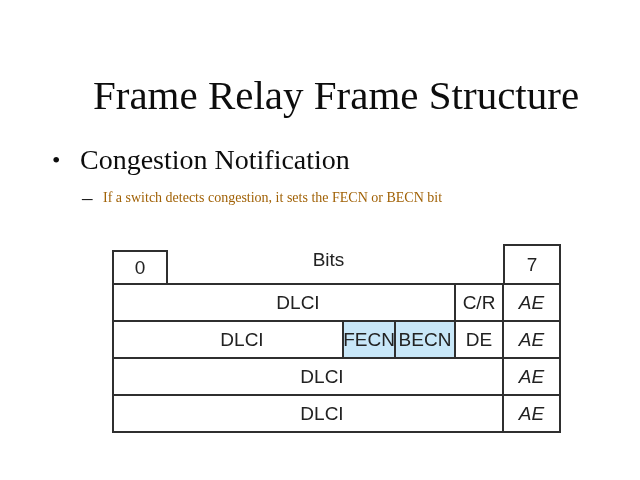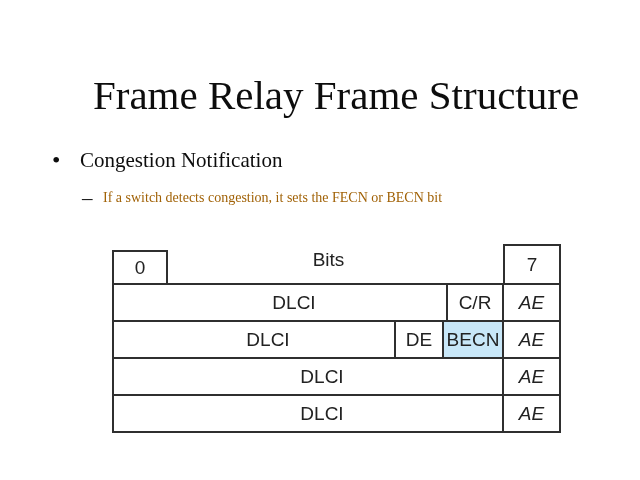--- a/index.html
+++ b/index.html
@@ -33,21 +33,21 @@
     left:52px;top:142px;
     display:flex;align-items:flex-start;
   }
   .bullet-marker{
     font-size:24px;
     line-height:36px;
     width:28px;
     color:#0d0d0d;
   }
   .bullet-text{
-    font-size:21px;
+    font-size:28px;
     line-height:36px;
     color:#0d0d0d;
   }
 
   
   .subbullet-row{
     position:absolute;
     left:82px;top:183px;
     display:flex;align-items:flex-start;
   }
@@ -101,21 +101,21 @@
   }
   .row + .row{margin-top:-2px;}
   .cell{
     display:flex;align-items:center;justify-content:center;
     font-size:19px;color:#222;
     border-left:2px solid #2f2f2f;
     white-space:nowrap;
   }
   .cell:first-child{border-left:none;margin-left:28px;}
   .grow{flex:1;}
-  .w-cr{width:56px;}
+  .w-cr{width:48px;}
   .w-ae{width:57px;font-style:italic;}
   .w-fecn{width:52px;}
   .w-becn{width:60px;}
   .w-de{width:48px;}
   .hl{background:#c8e7f8;}
 </style>
 </head>
 <body>
 
 <div class="slide">
@@ -141,22 +141,23 @@
     </div>
 
     <div class="row">
       <div class="cell grow">DLCI</div>
       <div class="cell w-cr">C/R</div>
       <div class="cell w-ae">AE</div>
     </div>
 
     <div class="row">
       <div class="cell grow">DLCI</div>
+      <div class="cell w-fecn hl">FECN</div>
+      <div class="cell w-becn hl">BECN</div>
       <div class="cell w-de">DE</div>
-      <div class="cell w-becn hl">BECN</div>
       <div class="cell w-ae">AE</div>
     </div>
 
     <div class="row">
       <div class="cell grow">DLCI</div>
       <div class="cell w-ae">AE</div>
     </div>
 
     <div class="row">
       <div class="cell grow">DLCI</div>

